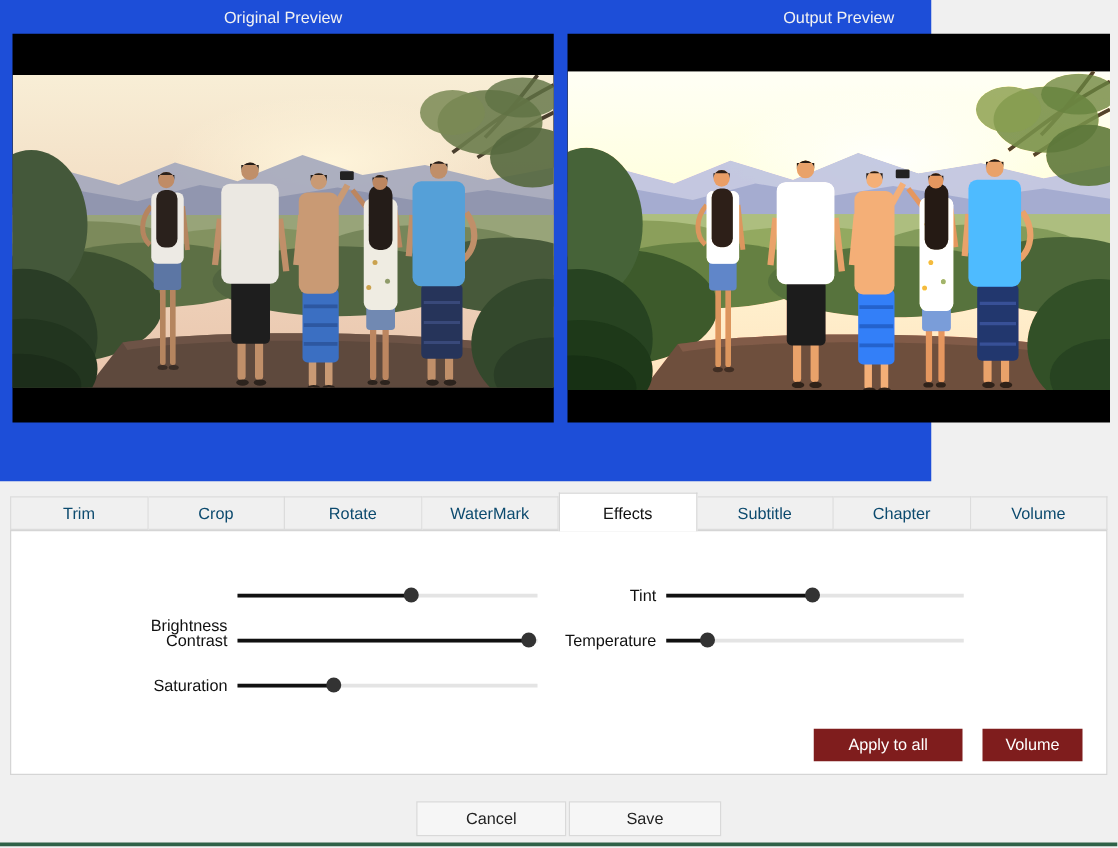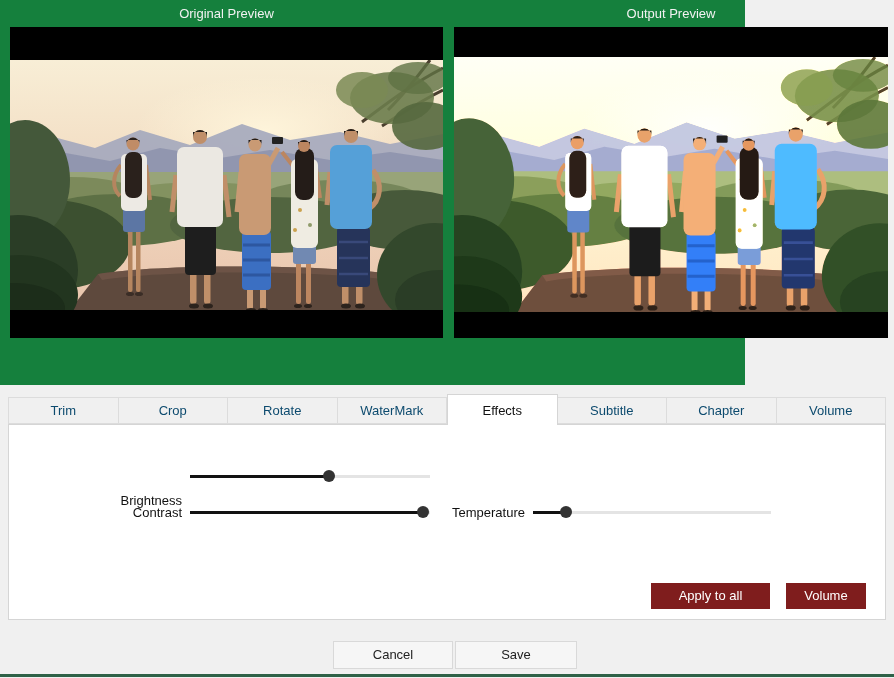--- a/index.html
+++ b/index.html
@@ -1,20 +1,20 @@
 <!DOCTYPE html>
 <html><head>
 <meta charset="utf-8">
 <style>
   * { margin:0; padding:0; box-sizing:border-box; }
   html,body { width:894px; height:678px; }
   body { font-family:"Liberation Sans", sans-serif; background:#f0f0f0; position:relative; overflow:hidden; }
 
   
-  .top { position:absolute; left:0; top:0; width:745px; height:385px; background:#15803d; }
+  .top { position:absolute; left:0; top:0; width:745px; height:385px; background:#1d4ed8; }
   .pv-title { position:absolute; top:5px; height:18px; line-height:18px; font-size:13px; color:#f2f2f2; text-align:center; }
   .pv-title.left { left:10px; width:433px; }
   .pv-title.right { left:454px; width:434px; }
   .preview { position:absolute; top:27px; height:311px; background:#000; overflow:hidden; }
   .preview.original { left:10px; width:433px; }
   .preview.output { left:454px; width:434px; }
   .video { position:absolute; left:0; right:0; }
   .preview.original .video { top:33px; height:250px; }
   .preview.output .video { top:30px; height:255px; }
   .preview.output .video svg { filter:brightness(1.13) saturate(1.22) contrast(1.06); }
@@ -330,21 +330,37 @@
       </div>
     </div>
     <div class="srow" style="left:95px; top:80px;">
       <span class="slabel" style="width:78px;">Contrast</span>
       <div class="track" style="width:240px; margin-left:8px;">
         <div class="rail"></div>
           <div class="sfill" style="width: 97%;"></div>
           <div class="knob" style="left: calc(97% - 6px);"></div>
       </div>
     </div>
-
+    <div class="srow" style="left:95px; top:116px;">
+      <span class="slabel" style="width:78px;">Saturation</span>
+      <div class="track" style="width:240px; margin-left:8px;">
+        <div class="rail"></div>
+          <div class="sfill" style="width: 32%;"></div>
+          <div class="knob" style="left: calc(32% - 6px);"></div>
+      </div>
+    </div>
+
+    <div class="srow" style="left:434px; top:44px;">
+      <span class="slabel" style="width:82px;">Tint</span>
+      <div class="track" style="width:238px; margin-left:8px;">
+        <div class="rail"></div>
+          <div class="sfill" style="width: 49%;"></div>
+          <div class="knob" style="left: calc(49% - 6px);"></div>
+      </div>
+    </div>
     <div class="srow" style="left:434px; top:80px;">
       <span class="slabel" style="width:82px;">Temperature</span>
       <div class="track" style="width:238px; margin-left:8px;">
         <div class="rail"></div>
           <div class="sfill" style="width: 14%;"></div>
           <div class="knob" style="left: calc(14% - 6px);"></div>
       </div>
     </div>
 
     <div class="dark-btn apply-btn">Apply to all</div>

